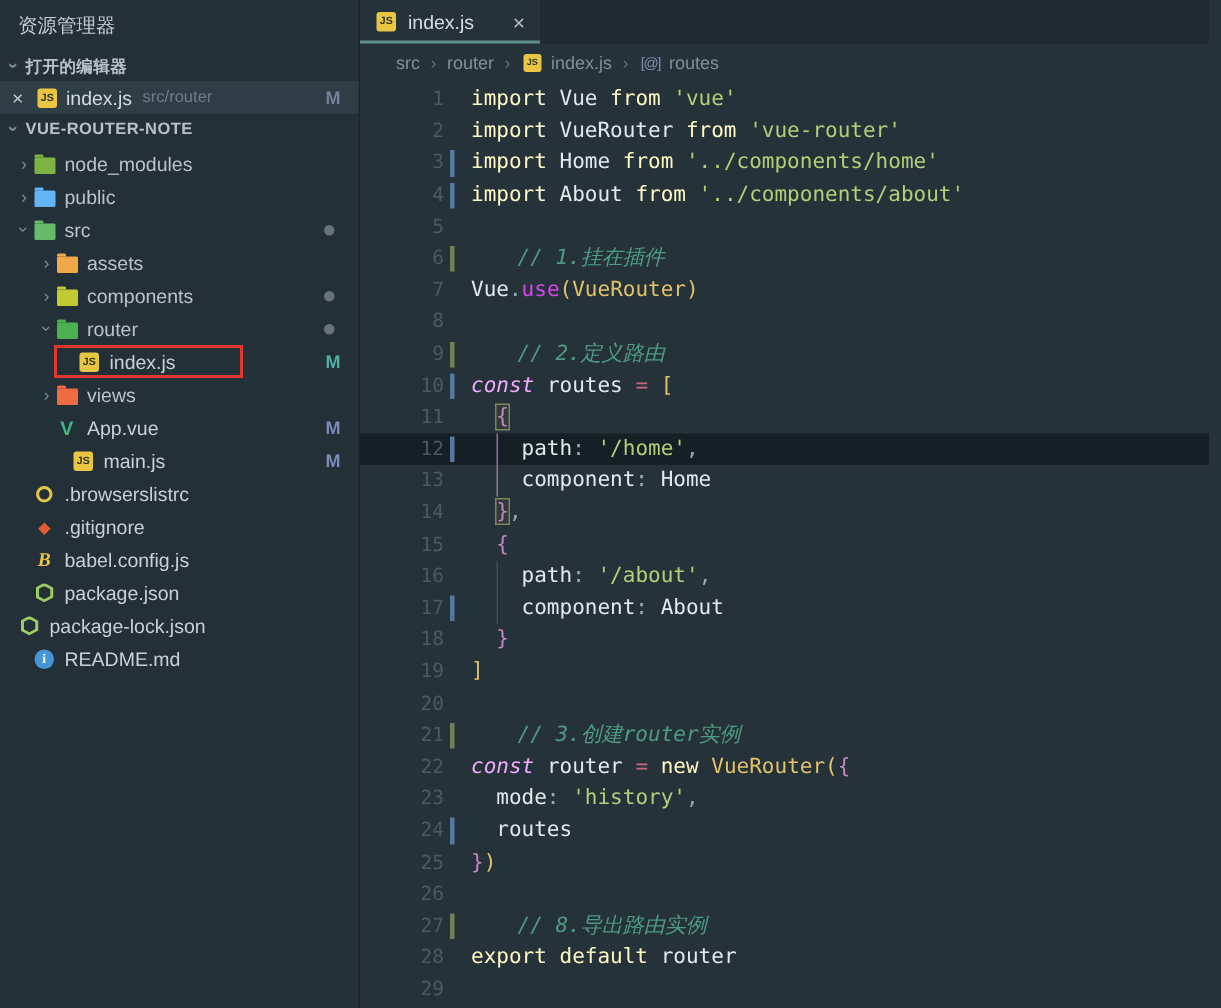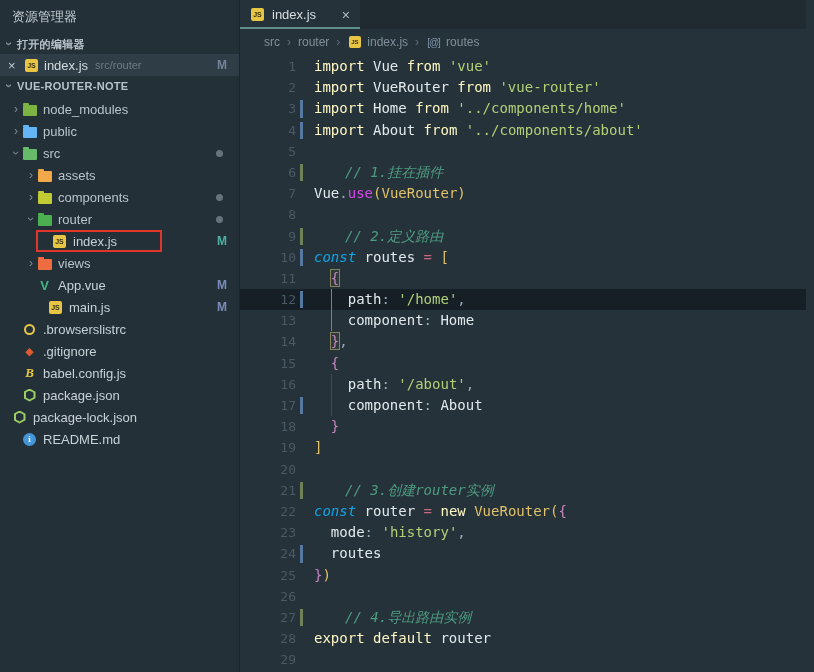--- a/index.html
+++ b/index.html
@@ -78,21 +78,21 @@
   .barslot { width:10px; flex:none; position:relative; }
   .barslot.bar-blue::after, .barslot.bar-green::after { content:""; position:absolute; left:4px;
           top:2px; bottom:2px; width:3px; }
   .barslot.bar-blue::after { background:#5578a0; }
   .barslot.bar-green::after { background:#6f8157; }
   .codetext { margin-left:8px; }
   .guide { position:absolute; left:91px; top:0; bottom:0; width:1px; }
   .guide.pink { background:#a468a0; } .guide.gray { background:#3c4c56; }
 
   .tk-kw  { color:#fef9c3; }
-  .tk-kwP { color:#0ea5e9; font-style:italic; }
+  .tk-kwP { color:#f0abfc; font-style:italic; }
   .tk-str { color:#b0d177; }
   .tk-com { color:#4d9b82; font-style:italic;margin-left:31px; }
   .tk-id  { color:#e0eaee; }
   .tk-cls { color:#e2c26a; }
   .tk-meth{ color:#d946ef; }
   .tk-op  { color:#c9677e; }
   .tk-pun { color:#93aab8; }
   .tk-brY { color:#e2c26a; }
   .tk-brP { color:#c586c0; }
   .tk-brPx{ color:#c586c0; outline:1px solid #84845c; background:rgba(130,130,90,.10); }
@@ -306,19 +306,19 @@
         <div class="line"><span class="ln">17</span><span class="barslot bar-blue"></span><span class="codetext"><span class="tk-id">    component</span><span class="tk-pun">:</span><span class="tk-id"> About</span></span><span class="guide gray"></span></div>
         <div class="line"><span class="ln">18</span><span class="barslot"></span><span class="codetext"><span class="tk-id">  </span><span class="tk-brP">}</span></span></div>
         <div class="line"><span class="ln">19</span><span class="barslot"></span><span class="codetext"><span class="tk-brY">]</span></span></div>
         <div class="line"><span class="ln">20</span><span class="barslot"></span><span class="codetext"></span></div>
         <div class="line"><span class="ln">21</span><span class="barslot bar-green"></span><span class="codetext"><span class="tk-com">// 3.创建router实例</span></span></div>
         <div class="line"><span class="ln">22</span><span class="barslot"></span><span class="codetext"><span class="tk-kwP">const</span><span class="tk-id"> router </span><span class="tk-op">=</span><span class="tk-kw"> new </span><span class="tk-cls">VueRouter</span><span class="tk-brY">(</span><span class="tk-brP">{</span></span></div>
         <div class="line"><span class="ln">23</span><span class="barslot"></span><span class="codetext"><span class="tk-id">  mode</span><span class="tk-pun">:</span><span class="tk-id"> </span><span class="tk-str">'history'</span><span class="tk-pun">,</span></span></div>
         <div class="line"><span class="ln">24</span><span class="barslot bar-blue"></span><span class="codetext"><span class="tk-id">  routes</span></span></div>
         <div class="line"><span class="ln">25</span><span class="barslot"></span><span class="codetext"><span class="tk-brP">}</span><span class="tk-brY">)</span></span></div>
         <div class="line"><span class="ln">26</span><span class="barslot"></span><span class="codetext"></span></div>
-        <div class="line"><span class="ln">27</span><span class="barslot bar-green"></span><span class="codetext"><span class="tk-com">// 4.导出路由实例</span></span></div>
+        <div class="line"><span class="ln">27</span><span class="barslot bar-green"></span><span class="codetext"><span class="tk-com">// 8.导出路由实例</span></span></div>
         <div class="line"><span class="ln">28</span><span class="barslot"></span><span class="codetext"><span class="tk-kw">export default</span><span class="tk-id"> router</span></span></div>
         <div class="line"><span class="ln">29</span><span class="barslot"></span><span class="codetext"></span></div>
       </div>
   </div>
 
 </div>
 
 </body></html>

